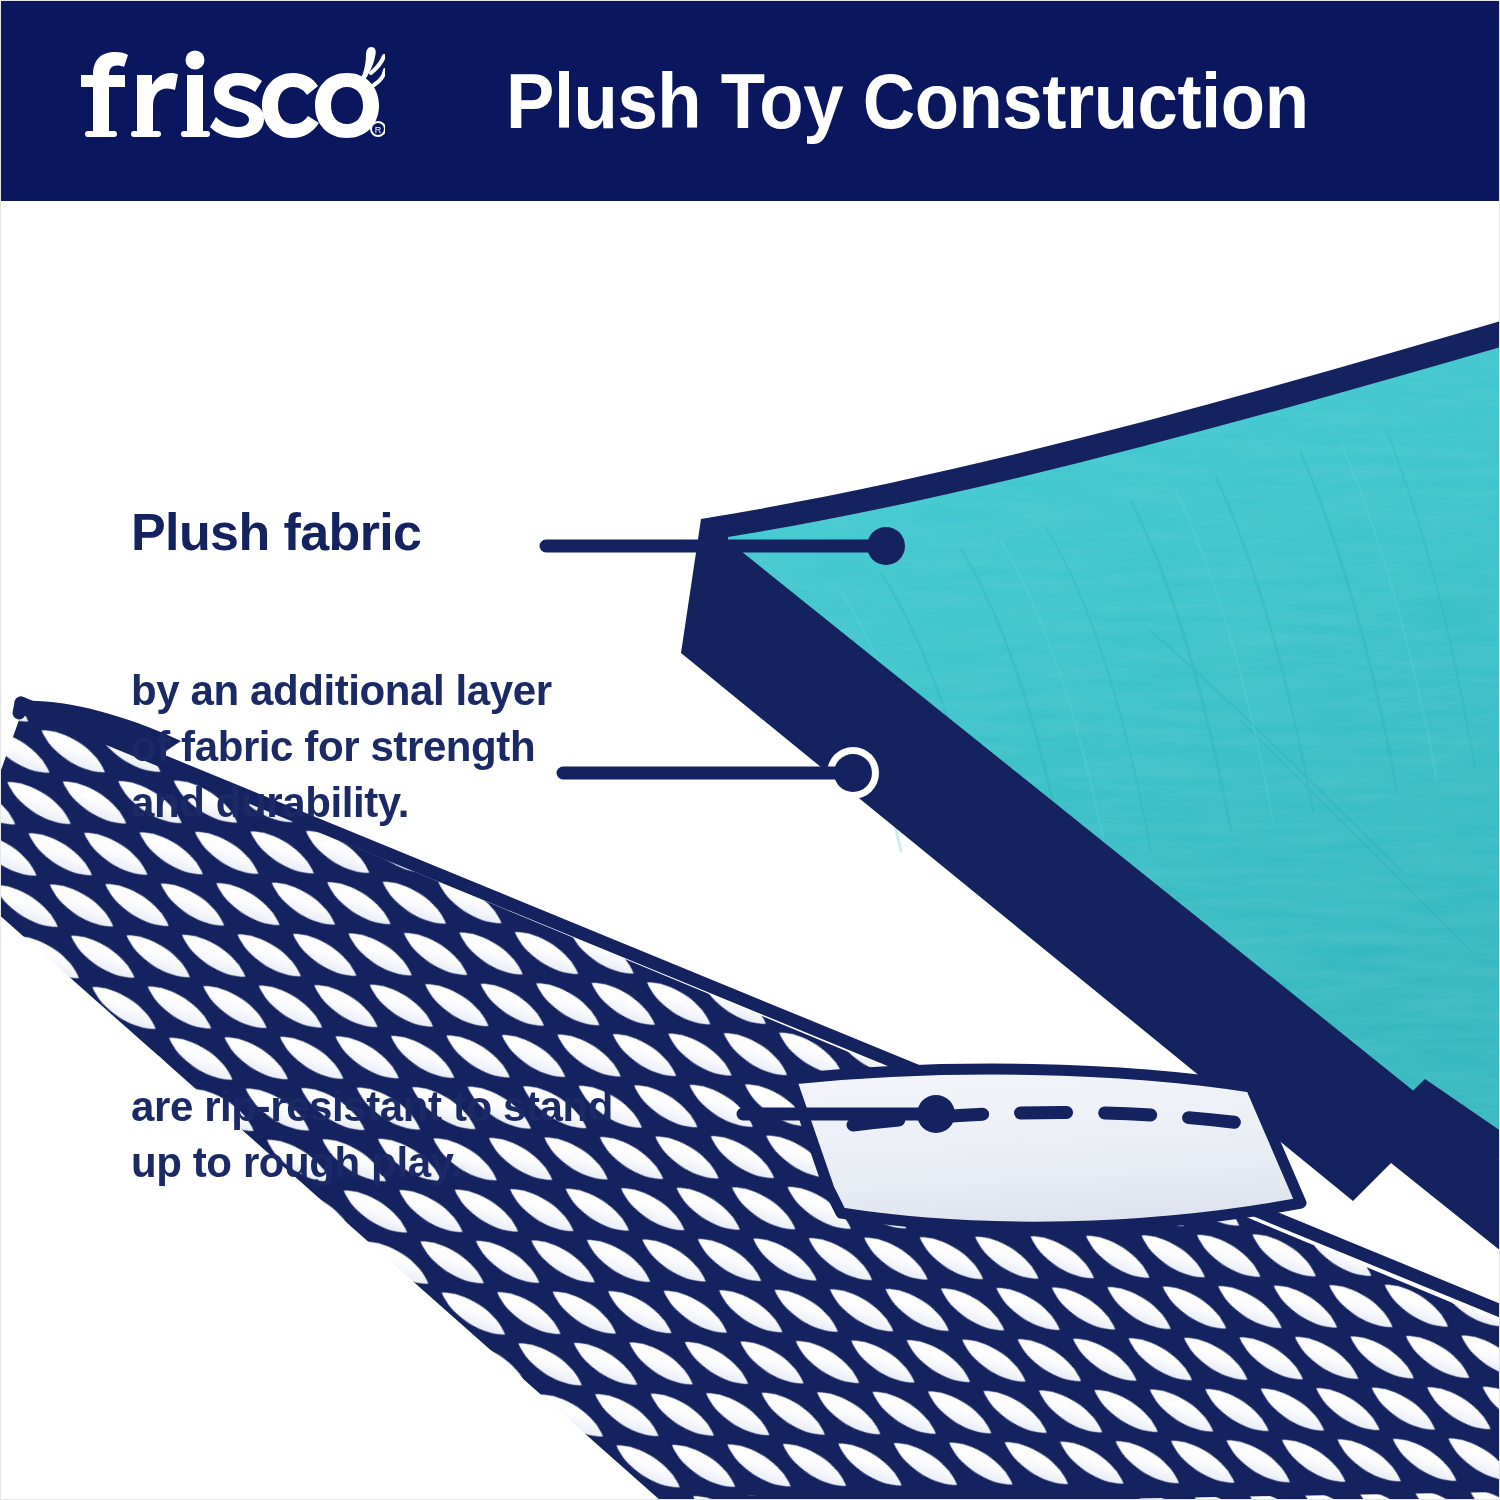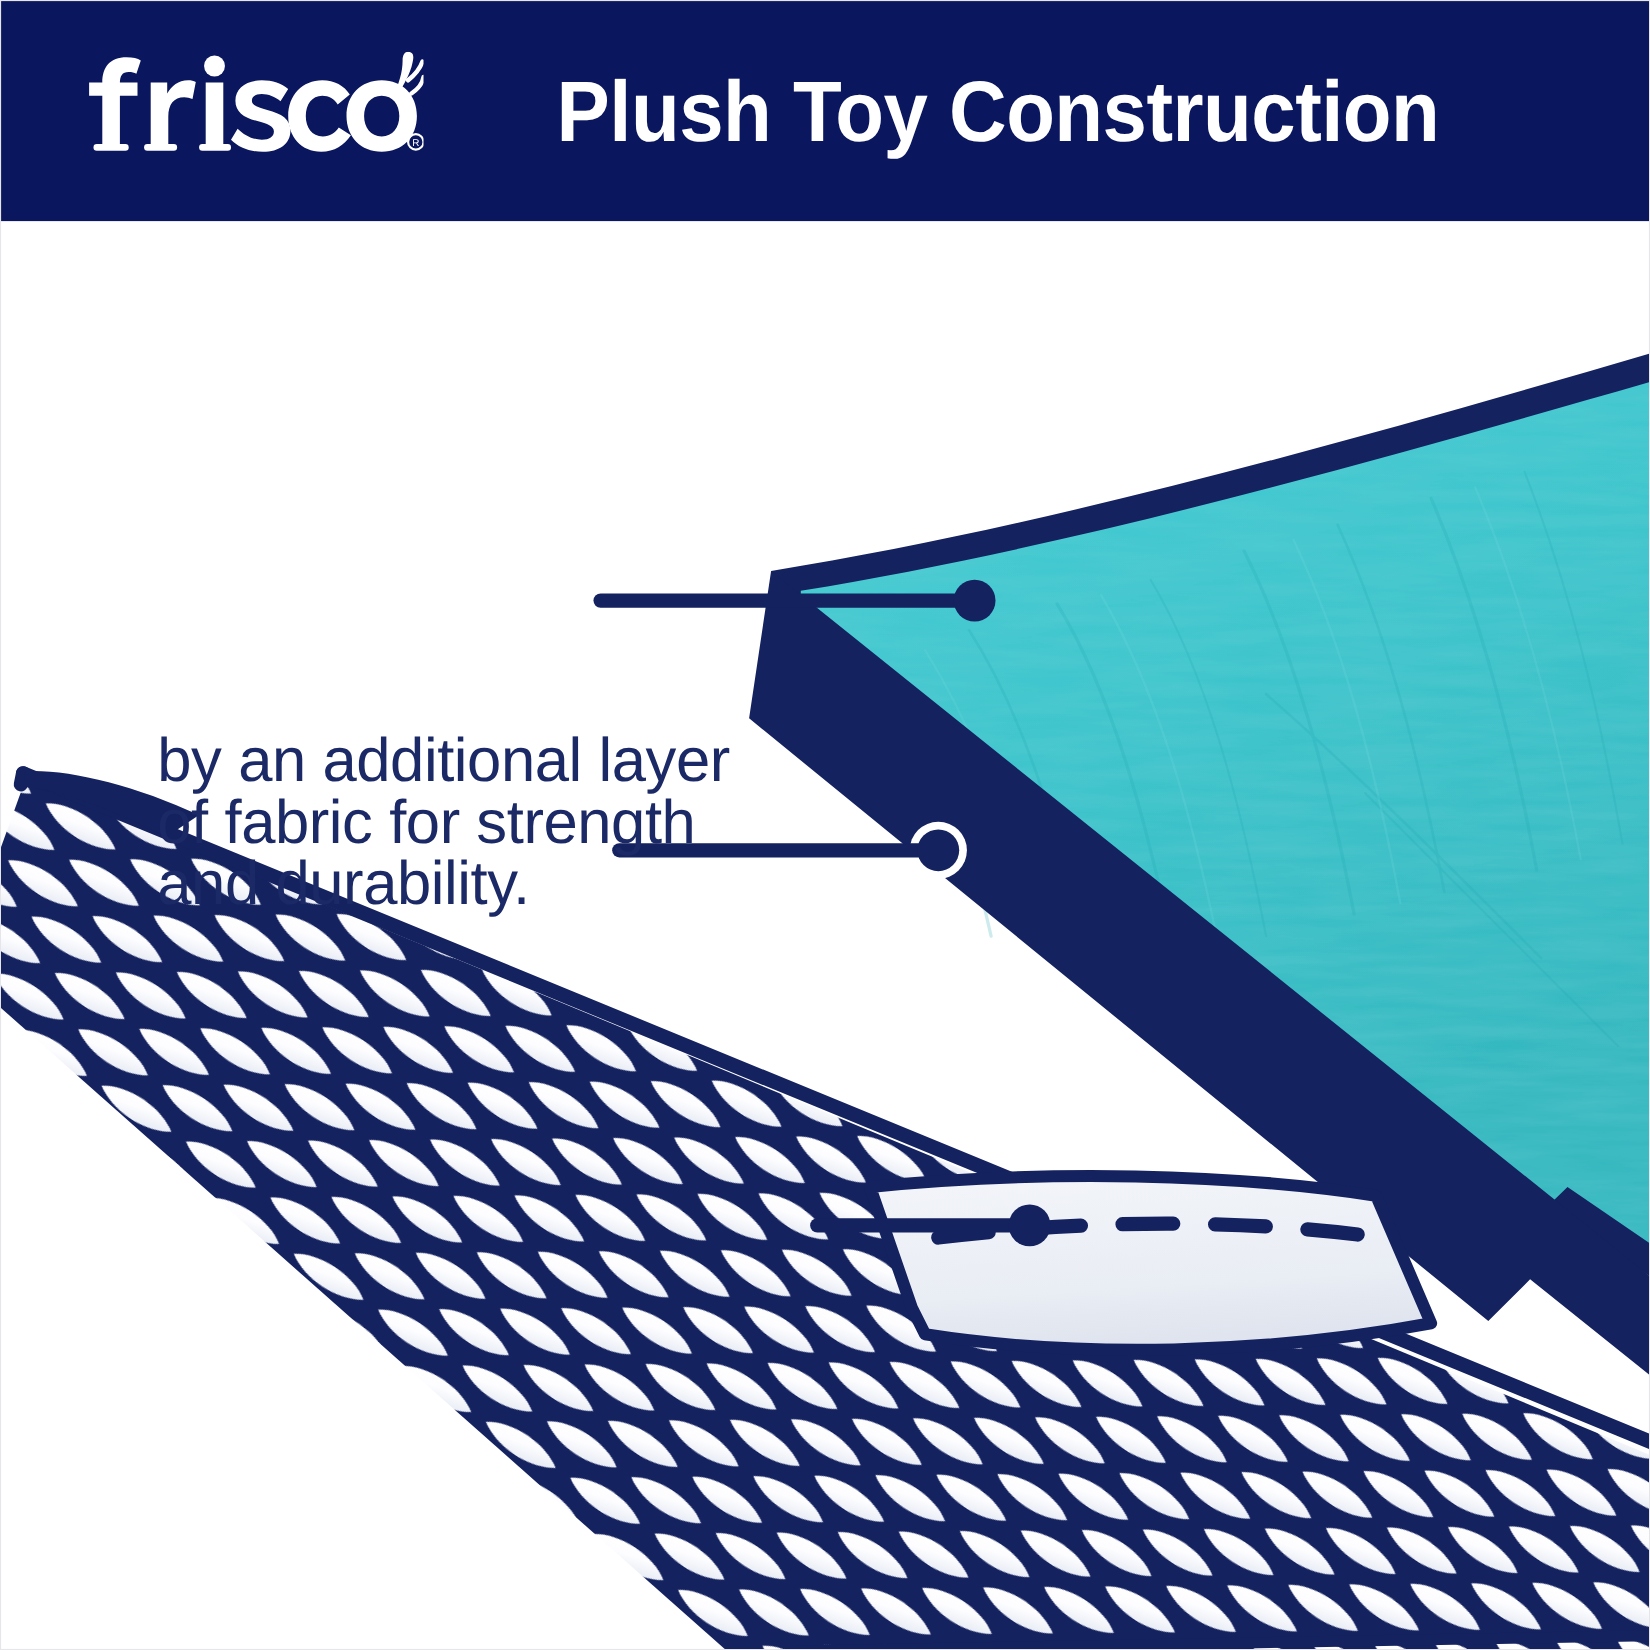--- a/index.html
+++ b/index.html
@@ -82,26 +82,26 @@
     font-weight: bold;
     font-size: 52px;
     line-height: 63px;
     letter-spacing: -0.6px;
     color: #152260;
     margin: 0;
     white-space: pre-line;
   }
   .callout-body {
     font-family: "Liberation Sans", sans-serif;
-    font-weight: normal;
-    font-size: 56px;
+    font-weight: bold;
+    font-size: 42px;
     line-height: 56px;
     letter-spacing: -0.4px;
     color: #1b2a66;
-    margin: 12px;
+    margin: 0;
     white-space: pre-line;
   }
 
   #callout-1 { left: 130px; top: 500px; }
   #callout-2 { left: 130px; top: 650px; }
   #callout-3 { left: 130px; top: 1072px; }
 
   #callout-2 .callout-body { margin-top: 12px; }
   #callout-3 .callout-body { margin-top: 6px; }
 </style>
@@ -310,23 +310,28 @@
         <circle cx="852" cy="572" r="26" fill="#ffffff"></circle>
         <line x1="562" y1="572" x2="848" y2="572" stroke="#152260" stroke-width="13" stroke-linecap="round"></line>
         <circle cx="852" cy="572" r="19" fill="#152260"></circle>
 
         <line x1="742" y1="913" x2="930" y2="913" stroke="#152260" stroke-width="13" stroke-linecap="round"></line>
         <circle cx="935" cy="913" r="19" fill="#152260"></circle>
       </g>
     </svg>
   </div>
 
+  <div class="callout" id="callout-1">
+    <div class="callout-title">Plush fabric</div>
+  </div>
 
   <div class="callout" id="callout-2">
     <div class="callout-body">by an additional layer
 of fabric for strength
 and durability.</div>
   </div>
 
   <div class="callout" id="callout-3">
+    <div class="callout-body">are rip-resistant to stand
+up to rough play.</div>
   </div>
 
 </div>
 
 </body></html>

